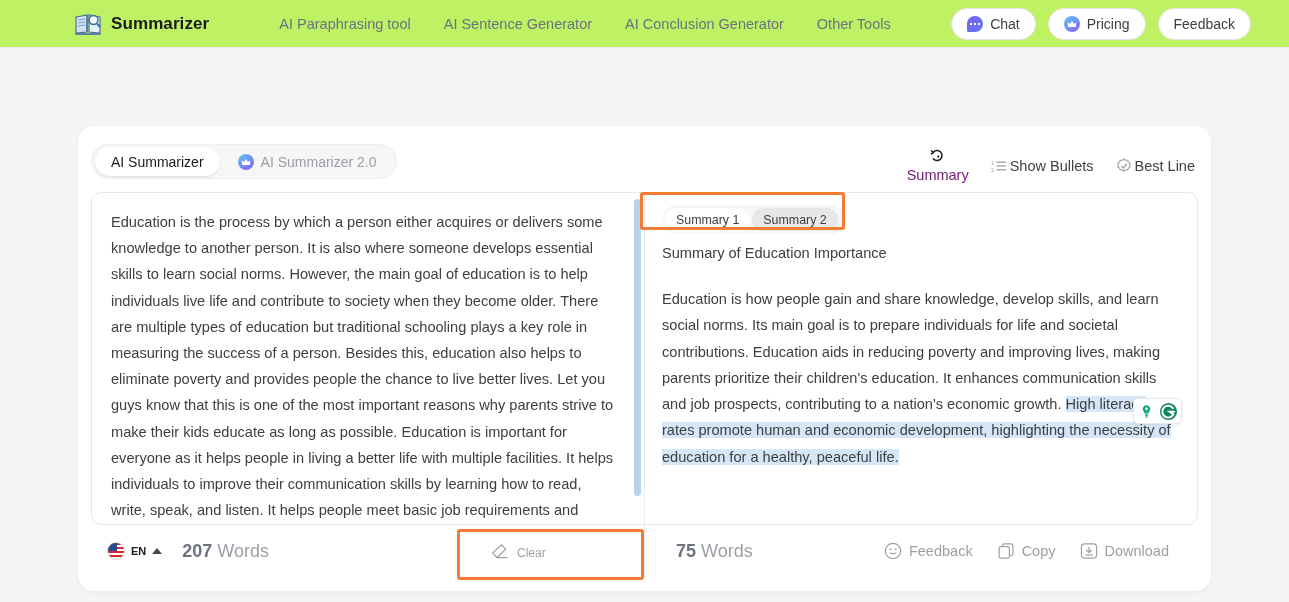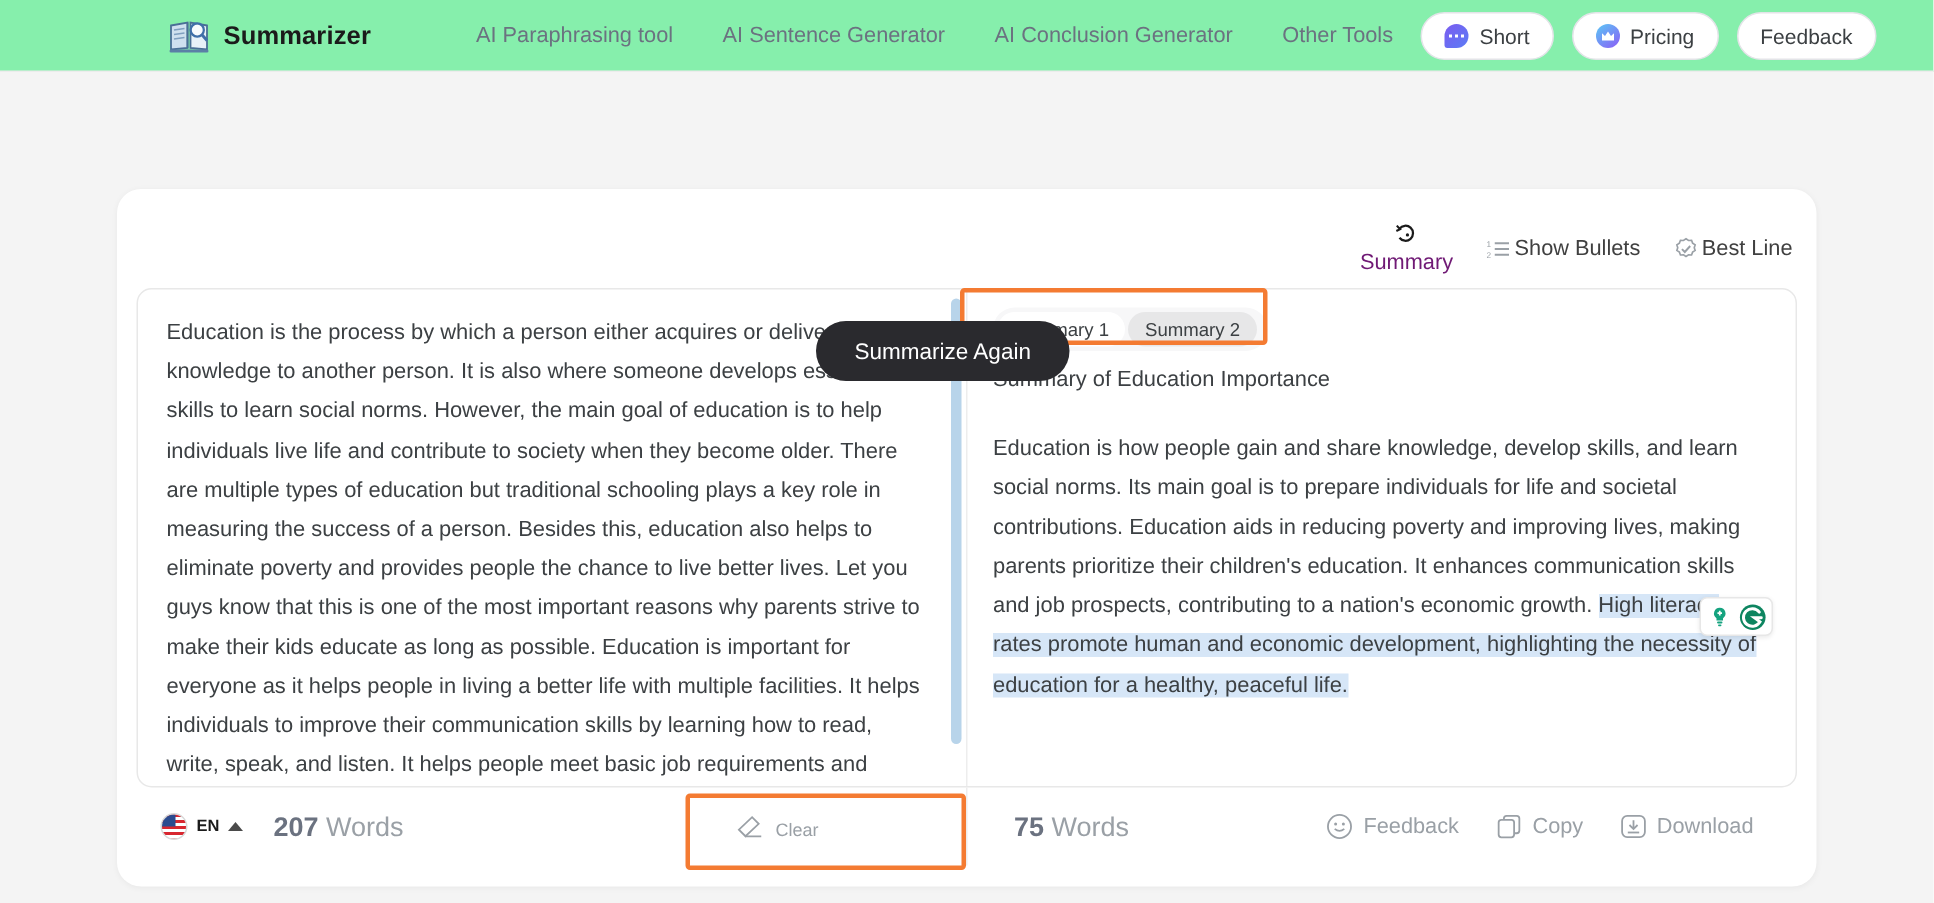--- a/index.html
+++ b/index.html
@@ -9,26 +9,25 @@
     height: 602px;
     overflow: hidden;
     background: #f4f4f4;
     font-family: "Liberation Sans", sans-serif;
     color: #3c4043;
   }
 
   
   .topbar {
     height: 48px;
-    background: #86efac;
+    background: #bef264;
     display: flex;
     align-items: center;
     border-bottom: 1px solid #ececec;
     position: relative;
-    padding-left: 38px;
   }
   .brand {
     display: flex;
     align-items: center;
     gap: 9px;
     margin-left: 74px;
   }
   .brand-logo { width: 28px; height: 26px; display: block; }
   .brand-name {
     font-size: 17px;
@@ -434,21 +433,21 @@
   <div class="nav-links">
     <span class="nav-link">AI Paraphrasing tool</span>
     <span class="nav-link">AI Sentence Generator</span>
     <span class="nav-link">AI Conclusion Generator</span>
     <span class="nav-link">Other Tools</span>
   </div>
 
   <div class="nav-right">
     <div class="pill">
       <span class="chat-bubble"></span>
-      <span>Short</span>
+      <span>Chat</span>
     </div>
     <div class="pill">
       <span class="crown-circle">
         <svg width="10" height="8" viewBox="0 0 10 8">
             <path d="M1 7 L1 2.2 L3 4 L5 1 L7 4 L9 2.2 L9 7 Z" fill="#ffffff"></path>
           </svg>
       </span>
       <span>Pricing</span>
     </div>
     <div class="pill">
@@ -456,20 +455,33 @@
     </div>
   </div>
 </div>
 
 <div class="page">
 
   <div class="card">
 
     <div class="toolbar">
 
+      <div class="mode-switch">
+        <div class="mode-tab active">
+          <span>AI Summarizer</span>
+        </div>
+        <div class="mode-tab inactive">
+          <span class="crown-circle">
+            <svg width="10" height="8" viewBox="0 0 10 8">
+                <path d="M1 7 L1 2.2 L3 4 L5 1 L7 4 L9 2.2 L9 7 Z" fill="#ffffff"></path>
+              </svg>
+          </span>
+          <span>AI Summarizer 2.0</span>
+        </div>
+      </div>
 
 
       <div class="view-actions">
         <div class="view-action active">
           <span>
             <svg width="16" height="16" viewBox="0 0 16 16">
               <path d="M3 4.5 A5 5 0 1 1 3 10.5" fill="none" stroke="#1b1b1b" stroke-width="1.5"></path>
               <path d="M1.2 2.4 L3.4 4.8 L0.9 6" fill="none" stroke="#1b1b1b" stroke-width="1.4"></path>
               <circle cx="8.3" cy="8.6" r="1.1" fill="#1b1b1b"></circle>
             </svg>
@@ -598,19 +610,18 @@
                 <path d="M9 4.8 V10.4 M6.3 8 L9 10.7 L11.7 8" fill="none" stroke="#9aa0a6" stroke-width="1.2"></path>
                 <line x1="5.2" y1="13" x2="12.8" y2="13" stroke="#9aa0a6" stroke-width="1.2"></line>
               </svg>
             </span>
             <span>Download</span>
           </div>
         </div>
       </div>
     </div>
 
-    <button class="summarize-btn">Summarize Again</button>
   </div>
 
   <div class="highlight-box" id="hl-tabs"></div>
   <div class="highlight-box" id="hl-btn"></div>
 
 </div>
 
 </body></html>

